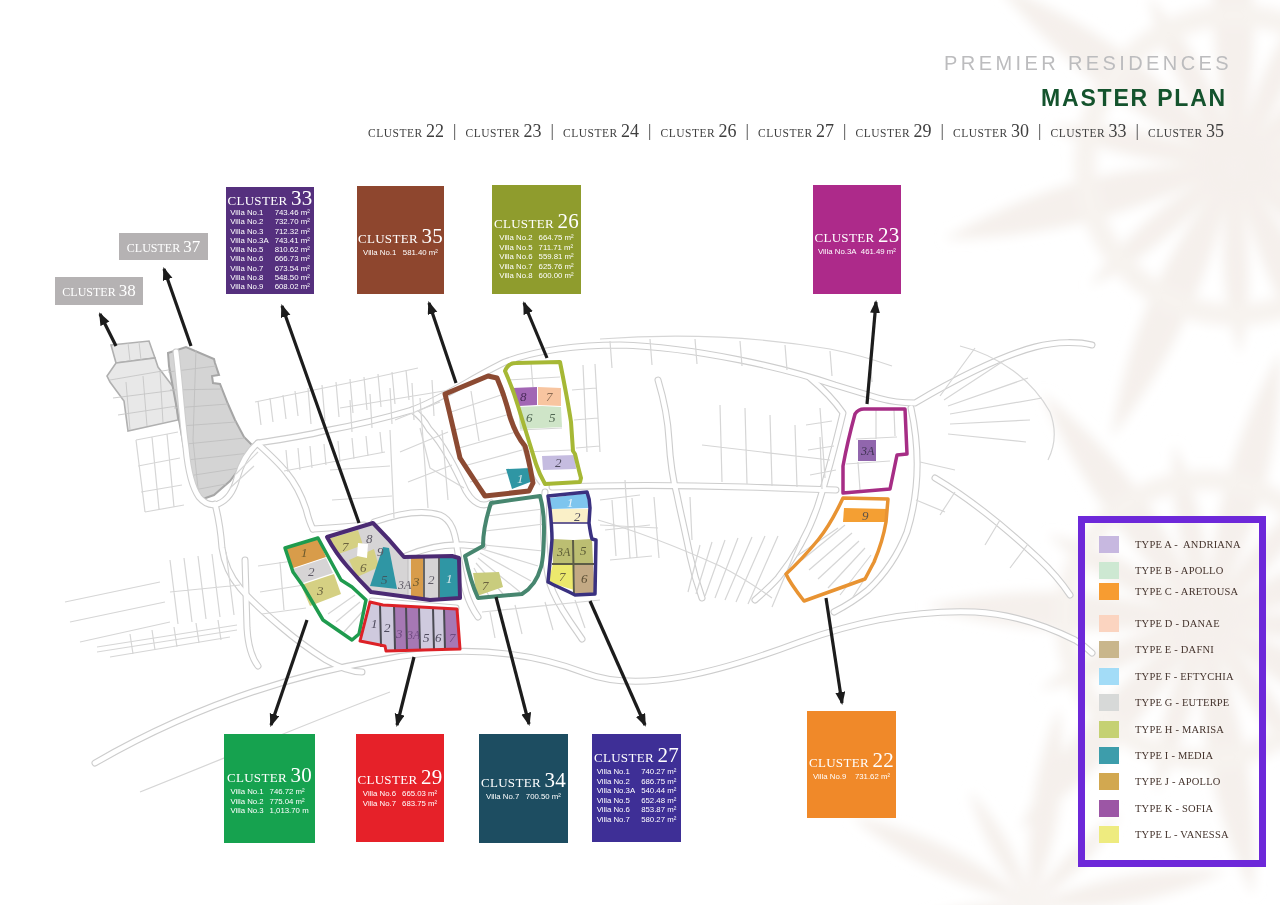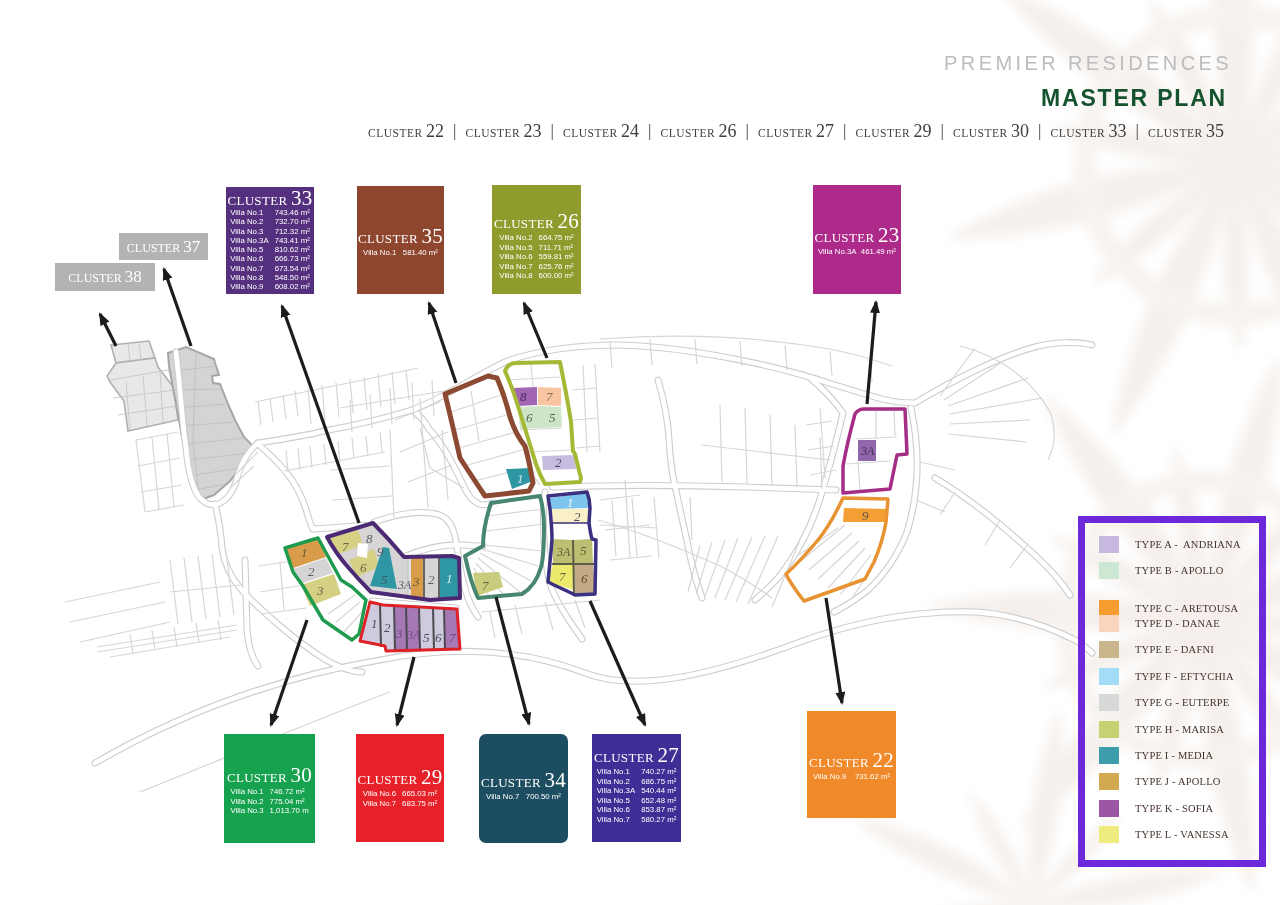--- a/index.html
+++ b/index.html
@@ -355,21 +355,21 @@
     <span>|</span>
   <span><span class="c">CLUSTER </span><span class="n">30</span></span>
     <span>|</span>
   <span><span class="c">CLUSTER </span><span class="n">33</span></span>
     <span>|</span>
   <span><span class="c">CLUSTER </span><span class="n">35</span></span>
 </div>
 
 <div class="abs gbox" style="left:119px;top:233px;width:89px;height:27px;line-height:27px;">
   <span style="font-size:12px;">CLUSTER </span><span style="font-size:17px;">37</span></div>
-<div class="abs gbox" style="left:55px;top:263px;width:100px;height:28px;line-height:28px;">
+<div class="abs gbox" style="left:55px;top:277px;width:88px;height:28px;line-height:28px;">
   <span style="font-size:12px;">CLUSTER </span><span style="font-size:17px;">38</span></div>
 
 <div class="abs box" style="left:226px;top:187px;width:88px;height:107px;background:#55307e;">
   <div class="bt" style="margin-top:1px;"><span class="small">CLUSTER </span><span class="big">33</span></div>
   <div class="villas v9" style="margin-top:0;">
       <table>
     <tbody>
           <tr>
             <td>Villa No.1</td>
             <td>743.46 m²</td>
@@ -484,21 +484,21 @@
           </tr>
     <tr>
             <td>Villa No.7</td>
             <td>683.75 m²</td>
           </tr>
   </tbody>
       </table>
     </div>
 </div>
 
-<div class="abs box" style="left:479px;top:734px;width:89px;height:109px;background:#1d4d61;border-radius:7px;">
+<div class="abs box" style="left:479px;top:734px;width:89px;height:109px;background:#1d4d61;">
   <div class="bt" style="margin-top:36px;"><span class="small">CLUSTER </span><span class="big">34</span></div>
   <div class="villas">Villa No.7&nbsp;&nbsp; 700.50 m²</div>
 </div>
 
 <div class="abs box" style="left:592px;top:734px;width:89px;height:108px;background:#3e2f96;">
   <div class="bt" style="margin-top:11px;"><span class="small">CLUSTER </span><span class="big">27</span></div>
   <div class="villas">
       <table>
     <tbody>
           <tr>
@@ -537,21 +537,21 @@
 
 <div class="abs legend">
   <div class="lrow" style="top:13px;">
       <div class="lsw" style="background:#c7b8e0;"></div>
       <div class="ltx">TYPE A -&nbsp; ANDRIANA</div>
     </div>
   <div class="lrow" style="top:39px;">
       <div class="lsw" style="background:#cde8d2;"></div>
       <div class="ltx">TYPE B - APOLLO</div>
     </div>
-  <div class="lrow" style="top:77px;">
+  <div class="lrow" style="top:60px;">
       <div class="lsw" style="background:#f79c31;"></div>
       <div class="ltx">TYPE C - ARETOUSA</div>
     </div>
   <div class="lrow" style="top:92px;">
       <div class="lsw" style="background:#fbd4c0;"></div>
       <div class="ltx">TYPE D - DANAE</div>
     </div>
   <div class="lrow" style="top:118px;">
       <div class="lsw" style="background:#c9b68c;"></div>
       <div class="ltx">TYPE E - DAFNI</div>

